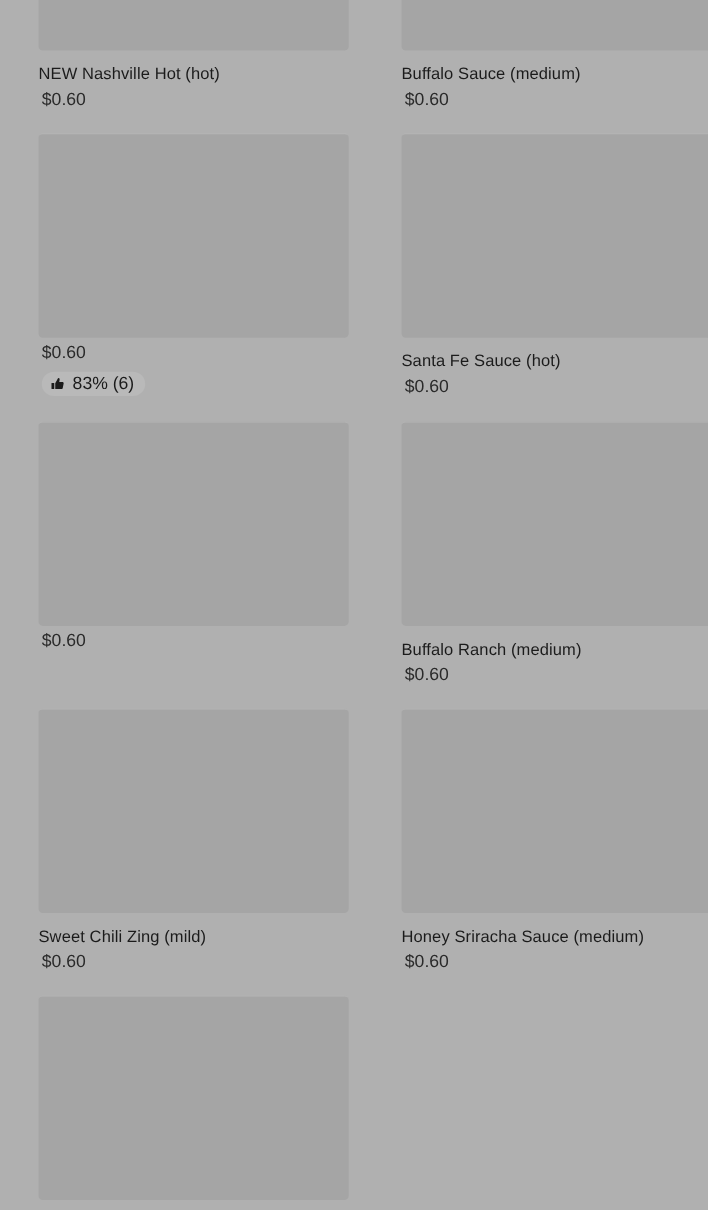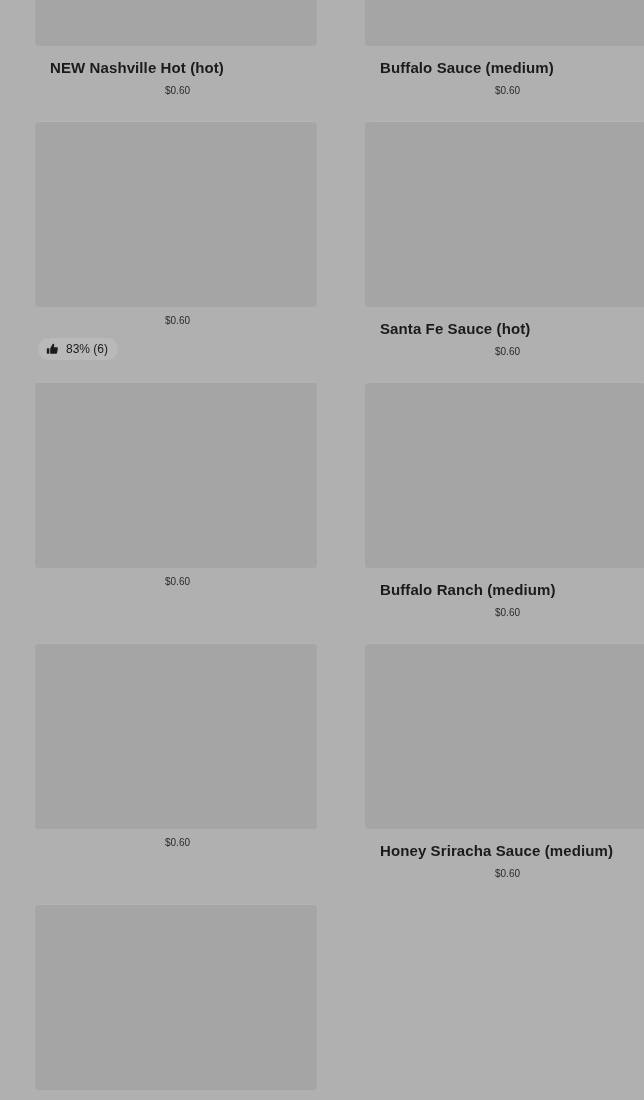--- a/index.html
+++ b/index.html
@@ -40,36 +40,34 @@
     height: 186px;
     background: #a5a5a5;
     border-radius: 4px;
     border-top: 1px solid #b4b4b4;
     display: block;
   }
 
   .product-title {
     margin-top: 12px;
     font-size: 15px;
-    font-weight: bold;
+    font-weight: normal;
     line-height: 19px;
     color: #1b1b1b;
     letter-spacing: 0.1px;
     white-space: nowrap;
-    margin-left: 15px;
   }
 
   .product-price {
     margin-top: 6px;
-    font-size: 10px;
+    font-size: 16px;
     font-weight: normal;
     line-height: 16px;
     color: #2a2a2a;
     padding-left: 3px;
-    text-align: center;
   }
 
   .rating-badge {
     display: inline-flex;
     align-items: center;
     gap: 7px;
     margin-top: 9px;
     margin-left: 3px;
     padding: 4px 10px 4px 8px;
     background: #b9b9b9;
@@ -80,21 +78,21 @@
   .thumbs-up-icon {
     width: 13px;
     height: 13px;
     display: inline-block;
     flex: 0 0 auto;
     color: #1b1b1b;
   }
   .thumbs-up-icon svg { display: block; width: 13px; height: 13px; }
 
   .rating-text {
-    font-size: 12px;
+    font-size: 16px;
     line-height: 13px;
     color: #1b1b1b;
     white-space: nowrap;
   }
 </style>
 </head>
 <body>
 
 <div id="menu-grid">
 
@@ -136,20 +134,21 @@
   </div>
 
   <div class="product-card">
     <div class="product-thumb"></div>
     <div class="product-title">Buffalo Ranch (medium)</div>
     <div class="product-price">$0.60</div>
   </div>
 
   <div class="product-card">
     <div class="product-thumb"></div>
+    <div class="product-title">Sweet Chili Zing (mild)</div>
     <div class="product-price">$0.60</div>
   </div>
 
   <div class="product-card">
     <div class="product-thumb"></div>
     <div class="product-title">Honey Sriracha Sauce (medium)</div>
     <div class="product-price">$0.60</div>
   </div>
 
   <div class="product-card">

